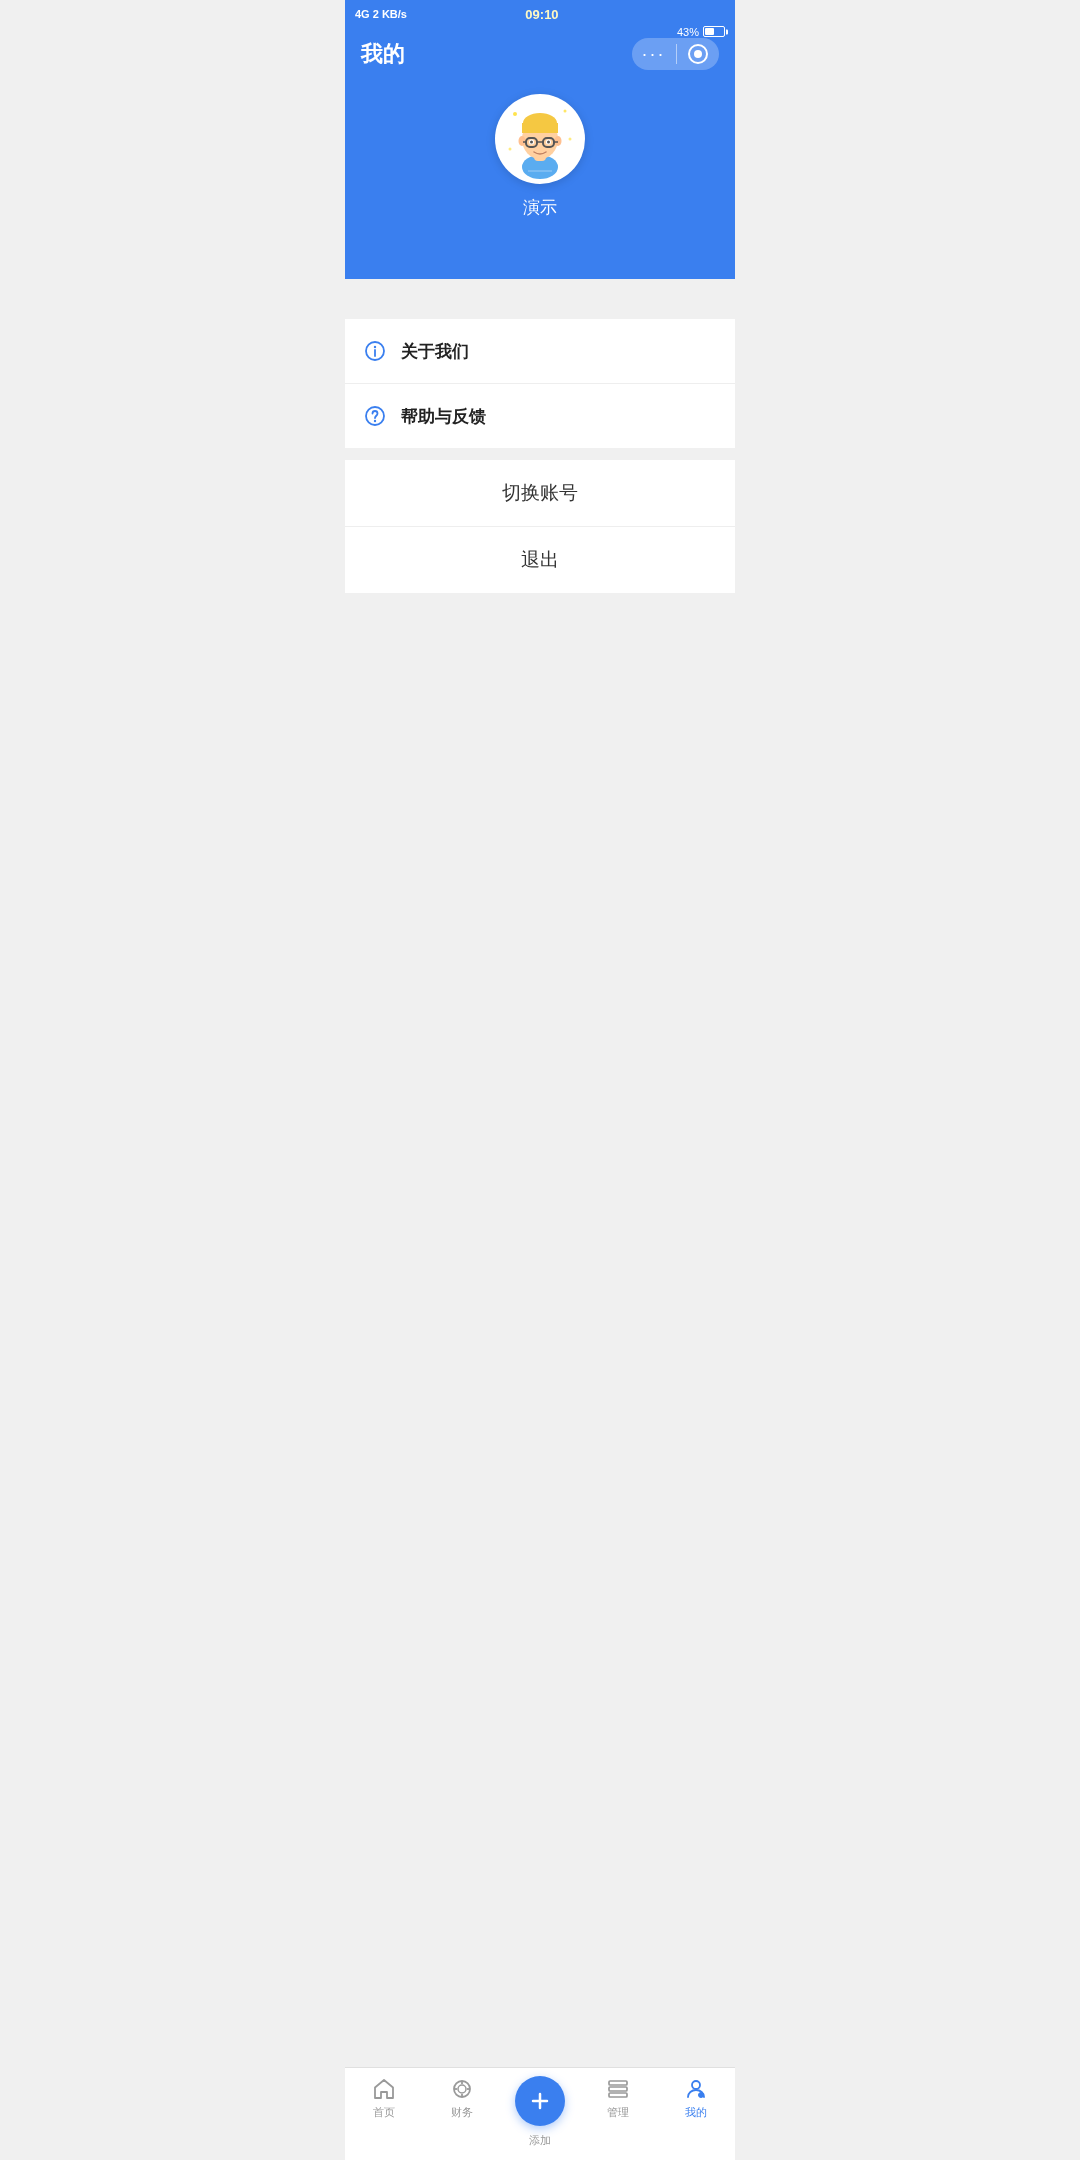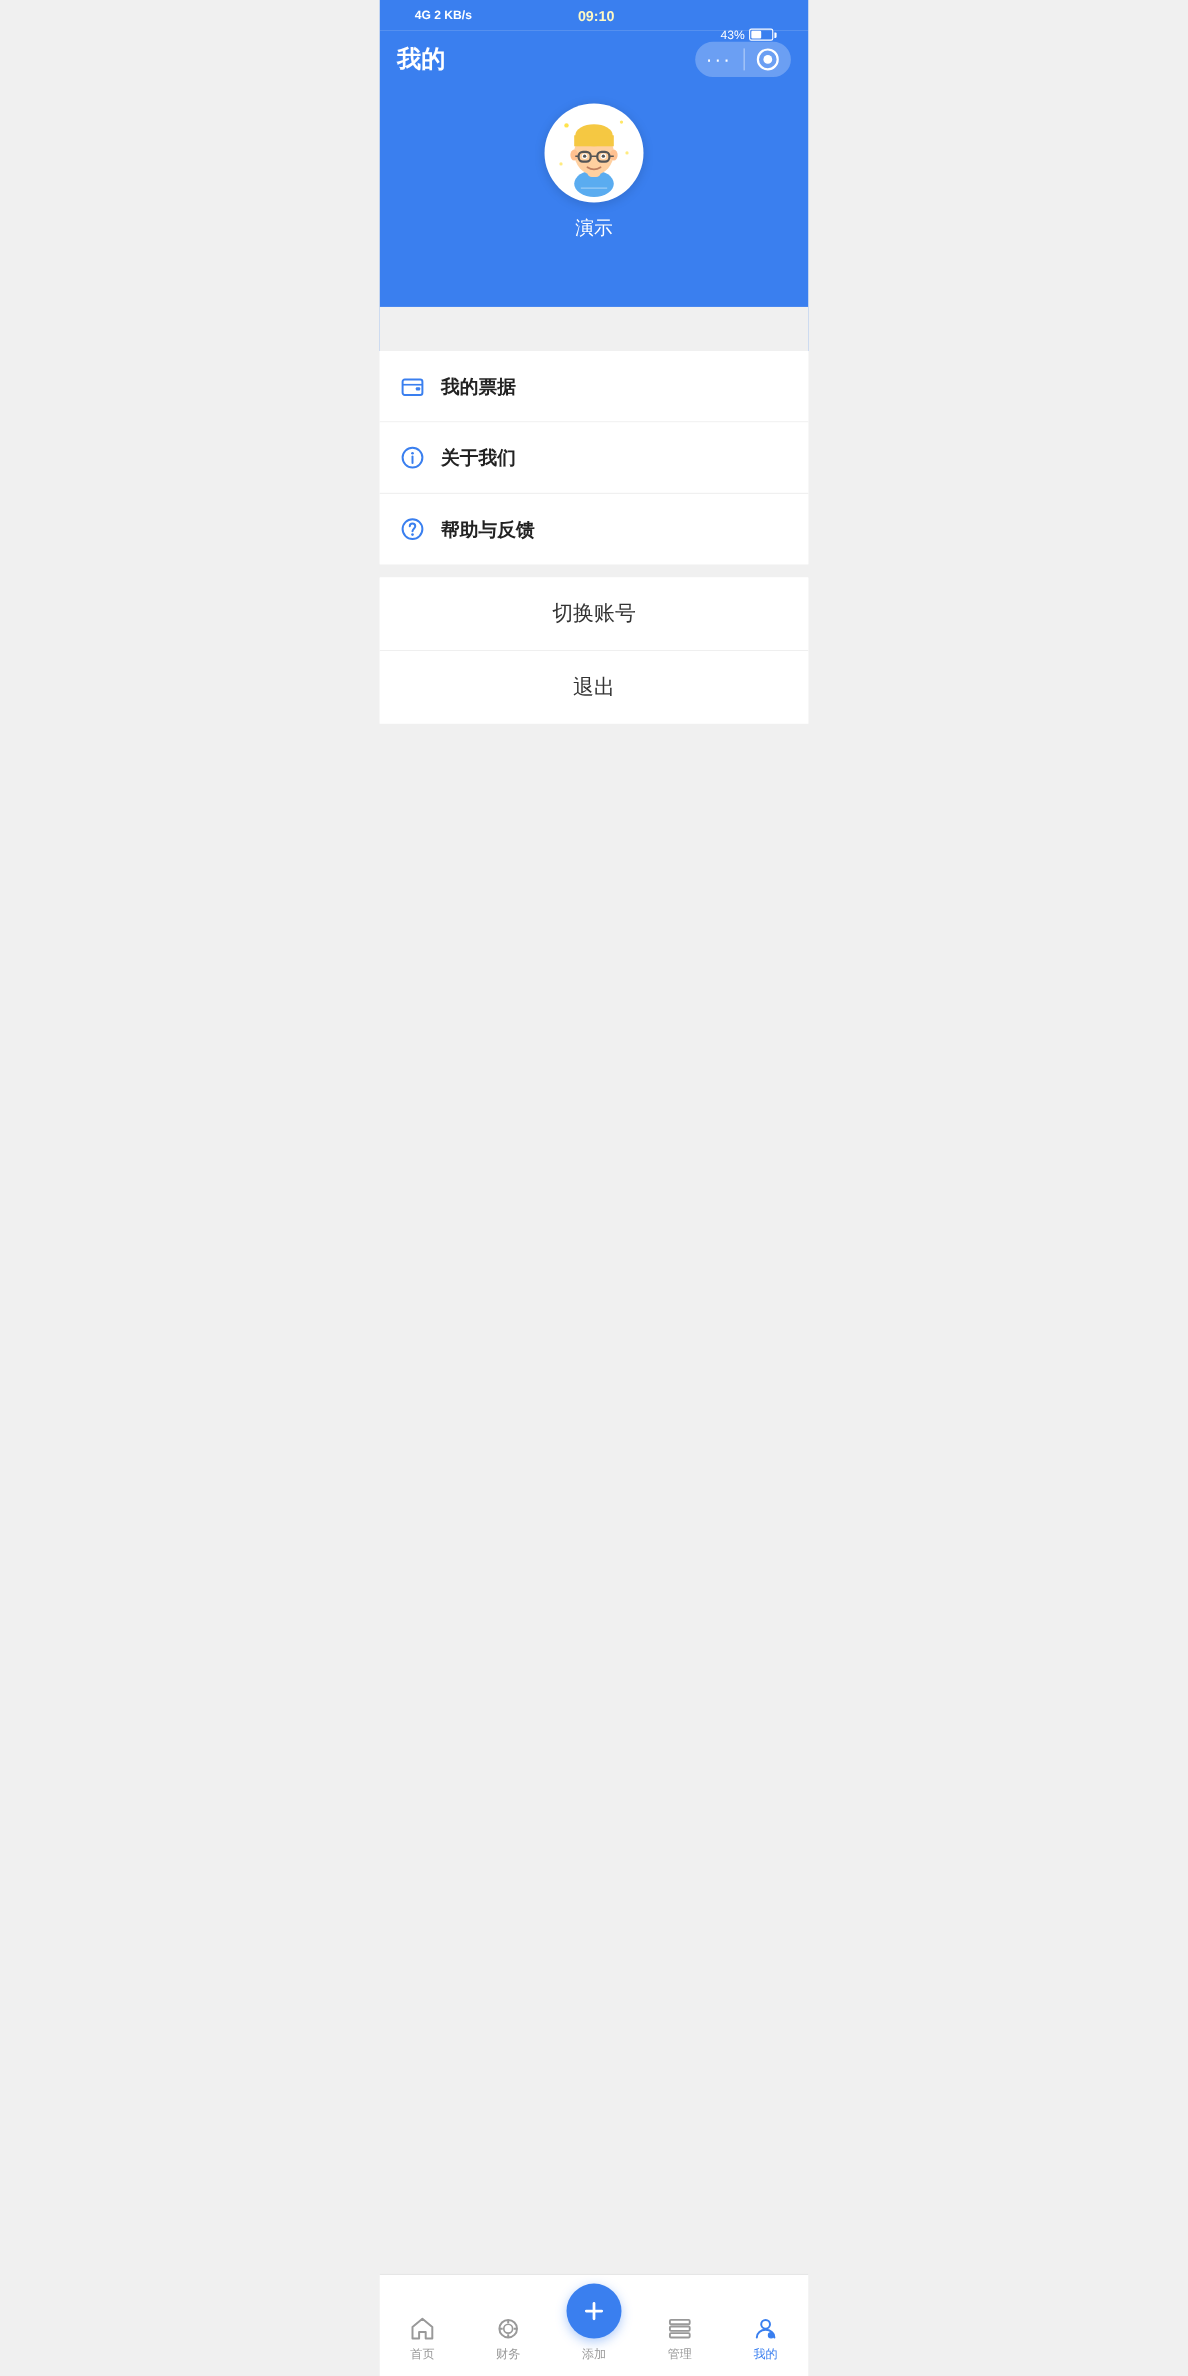--- a/index.html
+++ b/index.html
@@ -13,21 +13,21 @@
       position: relative;
       overflow-x: hidden;
     }
 
     
     .status-bar {
       background: #3a7fef;
       display: flex;
       justify-content: space-between;
       align-items: center;
-      padding: 6px 32px;
+      padding: 6px 10px;
       height: 28px;
     }
     .status-left {
       font-size: 11px;
       color: white;
       font-weight: 600;
     }
     .status-center {
       font-size: 13px;
       color: #fef9c3;
@@ -225,21 +225,21 @@
     .bottom-nav {
       position: fixed;
       bottom: 0;
       left: 50%;
       transform: translateX(-50%);
       width: 390px;
       background: white;
       border-top: 1px solid #e0e0e0;
       display: flex;
       justify-content: space-around;
-      align-items: flex-end;
+      align-items: flex-start;
       padding: 8px 0 12px 0;
       z-index: 100;
     }
     .nav-item {
       display: flex;
       flex-direction: column;
       align-items: center;
       gap: 3px;
       cursor: pointer;
       flex: 1;
@@ -345,30 +345,20 @@
       <line x1="28" y1="72" x2="52" y2="72" stroke="rgba(255,255,255,0.4)" stroke-width="1"></line>
     </svg>
   </div>
   <span class="username">演示</span>
 </div>
 
 <div class="wave-container"></div>
 
 <div class="menu-section">
 
-  <div class="menu-item">
-    <div class="menu-icon">
-      <svg width="22" height="22" viewBox="0 0 22 22" fill="none">
-        <rect x="2" y="5" width="18" height="14" rx="2" stroke="#3a7fef" stroke-width="1.8"></rect>
-        <rect x="2" y="9" width="18" height="1.5" fill="#3a7fef"></rect>
-        <rect x="14" y="12" width="4" height="3" rx="1" fill="#3a7fef"></rect>
-      </svg>
-    </div>
-    <span class="menu-label">我的票据</span>
-  </div>
 
 
   <div class="menu-item">
     <div class="menu-icon">
       <svg width="22" height="22" viewBox="0 0 22 22" fill="none">
         <circle cx="11" cy="11" r="9" stroke="#3a7fef" stroke-width="1.8"></circle>
         <line x1="11" y1="10" x2="11" y2="16" stroke="#3a7fef" stroke-width="1.8" stroke-linecap="round"></line>
         <circle cx="11" cy="7" r="1.2" fill="#3a7fef"></circle>
       </svg>
     </div>

